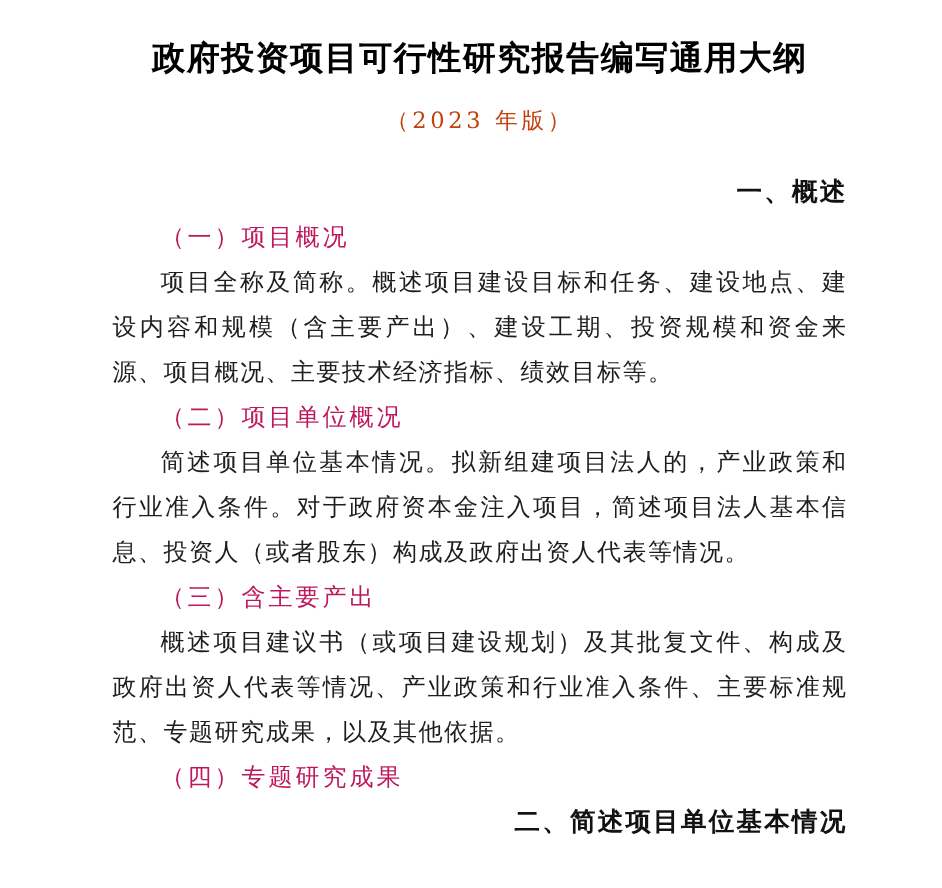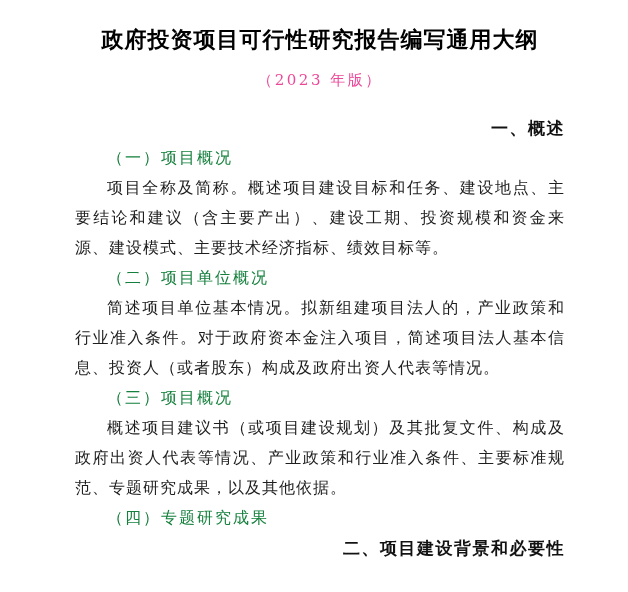--- a/index.html
+++ b/index.html
@@ -29,21 +29,21 @@
     letter-spacing: 1px;
     color: #000000;
     font-family: "DejaVu Serif", "Liberation Serif", serif;
   }
   .subtitle {
     margin: 12px 0 0 0;
     font-size: 15px;
     line-height: 28px;
     text-align: center;
     letter-spacing: 2.5px;
-    color: #ec4899;
+    color: #c2410c;
   }
   .body-flow {
     margin-top: 19px;
   }
   .sec-heading {
     margin: 0;
     font-size: 17px;
     font-weight: bold;
     line-height: 30px;
     text-indent: 2em;
@@ -52,21 +52,21 @@
     font-family: "DejaVu Sans", "Liberation Sans", sans-serif;
     text-align: right;
   }
   .sub-heading {
     margin: 0;
     font-size: 16px;
     font-weight: normal;
     line-height: 30px;
     text-indent: 2em;
     letter-spacing: 2px;
-    color: #15803d;
+    color: #be185d;
     font-family: "DejaVu Serif", "Liberation Serif", serif;
   }
   .para {
     margin: 0;
     font-size: 16px;
     line-height: 30px;
     text-indent: 2em;
     letter-spacing: 1px;
     text-align: justify;
     text-justify: inter-ideograph;
@@ -82,29 +82,29 @@
   <h1 class="title">政府投资项目可行性研究报告编写通用大纲</h1>
 
   <div class="subtitle">（2023 年版）</div>
 
   <main class="body-flow">
 
     <h2 class="sec-heading">一、概述</h2>
 
     <h3 class="sub-heading">（一）项目概况</h3>
 
-    <p class="para">项目全称及简称。概述项目建设目标和任务、建设地点、主要结论和建议（含主要产出）、建设工期、投资规模和资金来源、建设模式、主要技术经济指标、绩效目标等。</p>
+    <p class="para">项目全称及简称。概述项目建设目标和任务、建设地点、建设内容和规模（含主要产出）、建设工期、投资规模和资金来源、项目概况、主要技术经济指标、绩效目标等。</p>
 
     <h3 class="sub-heading">（二）项目单位概况</h3>
 
     <p class="para">简述项目单位基本情况。拟新组建项目法人的，产业政策和行业准入条件。对于政府资本金注入项目，简述项目法人基本信息、投资人（或者股东）构成及政府出资人代表等情况。</p>
 
-    <h3 class="sub-heading">（三）项目概况</h3>
+    <h3 class="sub-heading">（三）含主要产出</h3>
 
     <p class="para">概述项目建议书（或项目建设规划）及其批复文件、构成及政府出资人代表等情况、产业政策和行业准入条件、主要标准规范、专题研究成果，以及其他依据。</p>
 
     <h3 class="sub-heading">（四）专题研究成果</h3>
 
 
-    <h2 class="sec-heading">二、项目建设背景和必要性</h2>
+    <h2 class="sec-heading">二、简述项目单位基本情况</h2>
 
   </main>
 </div>
 
 </body></html>

